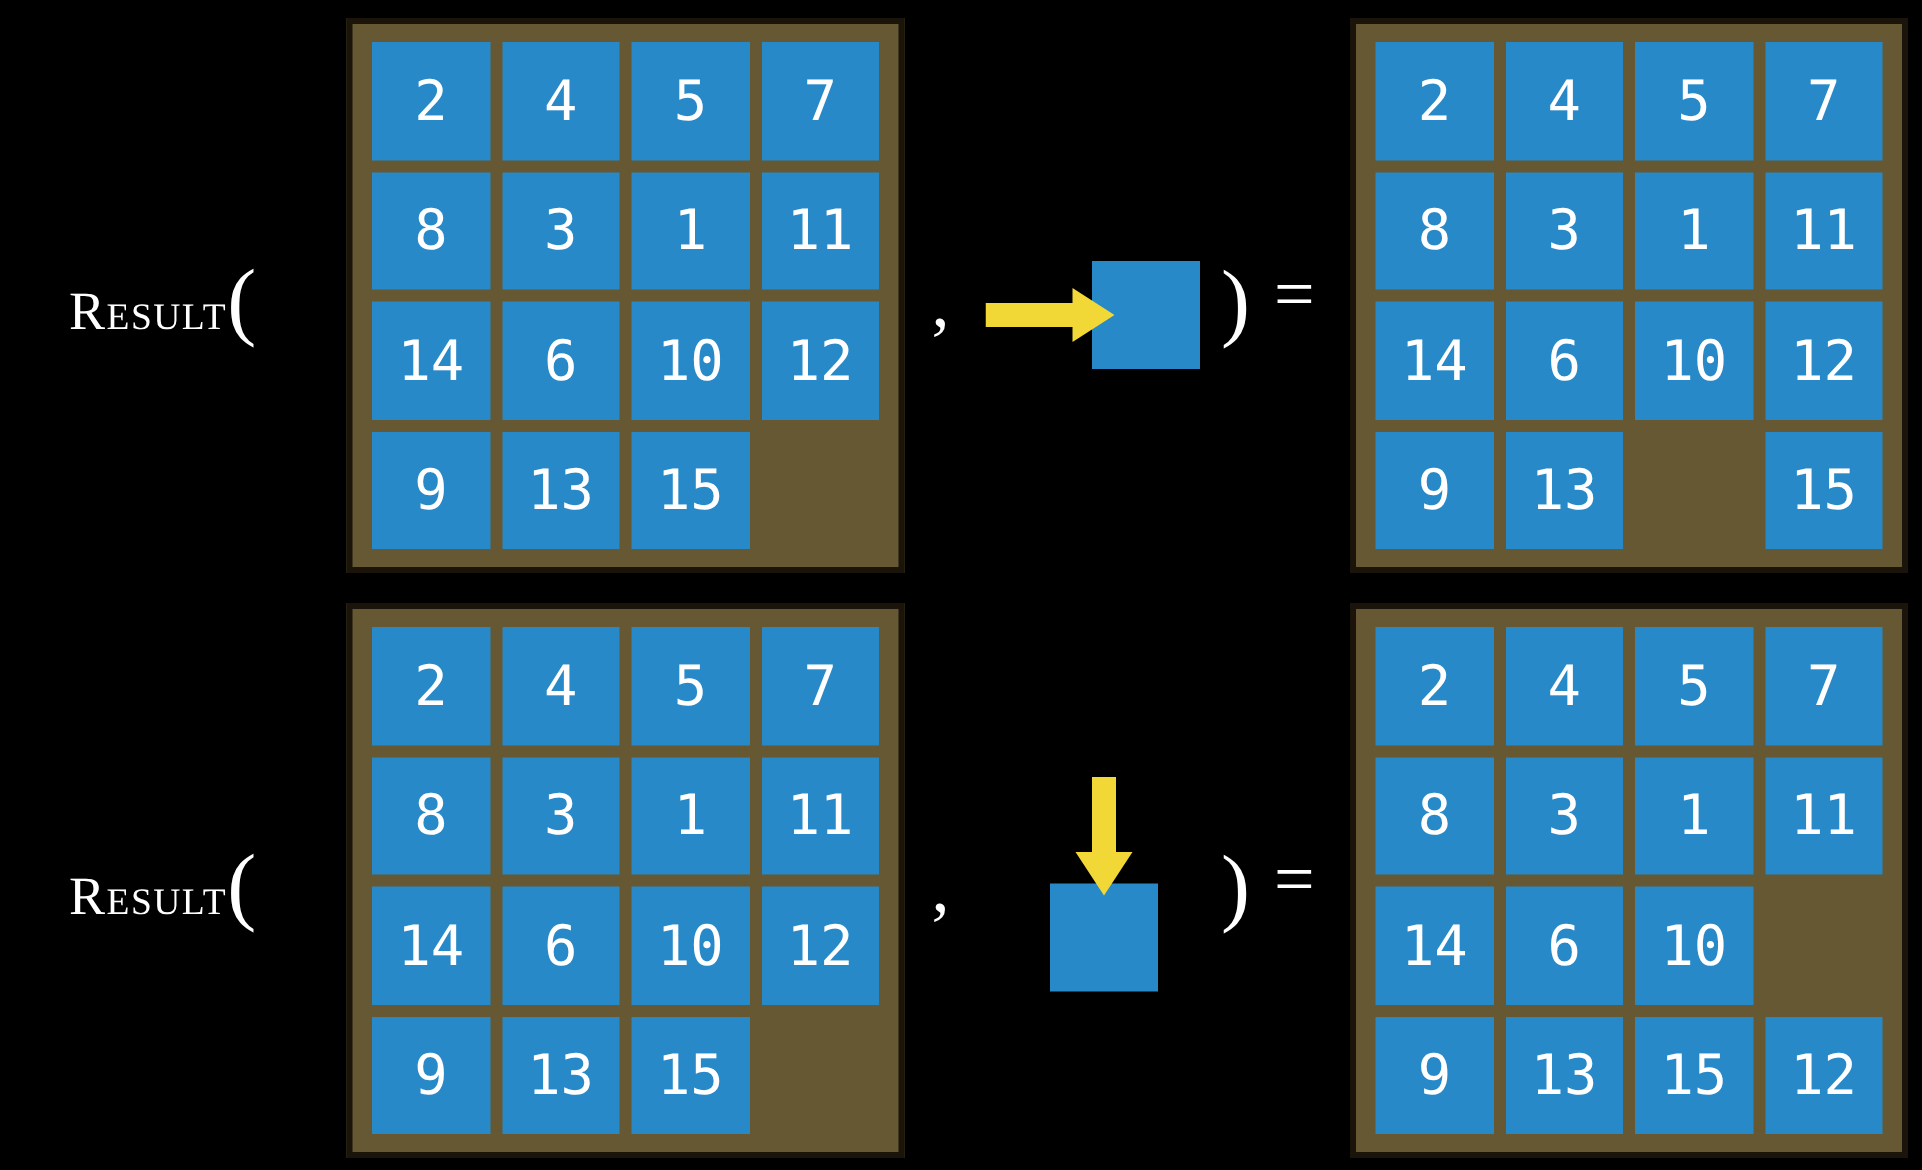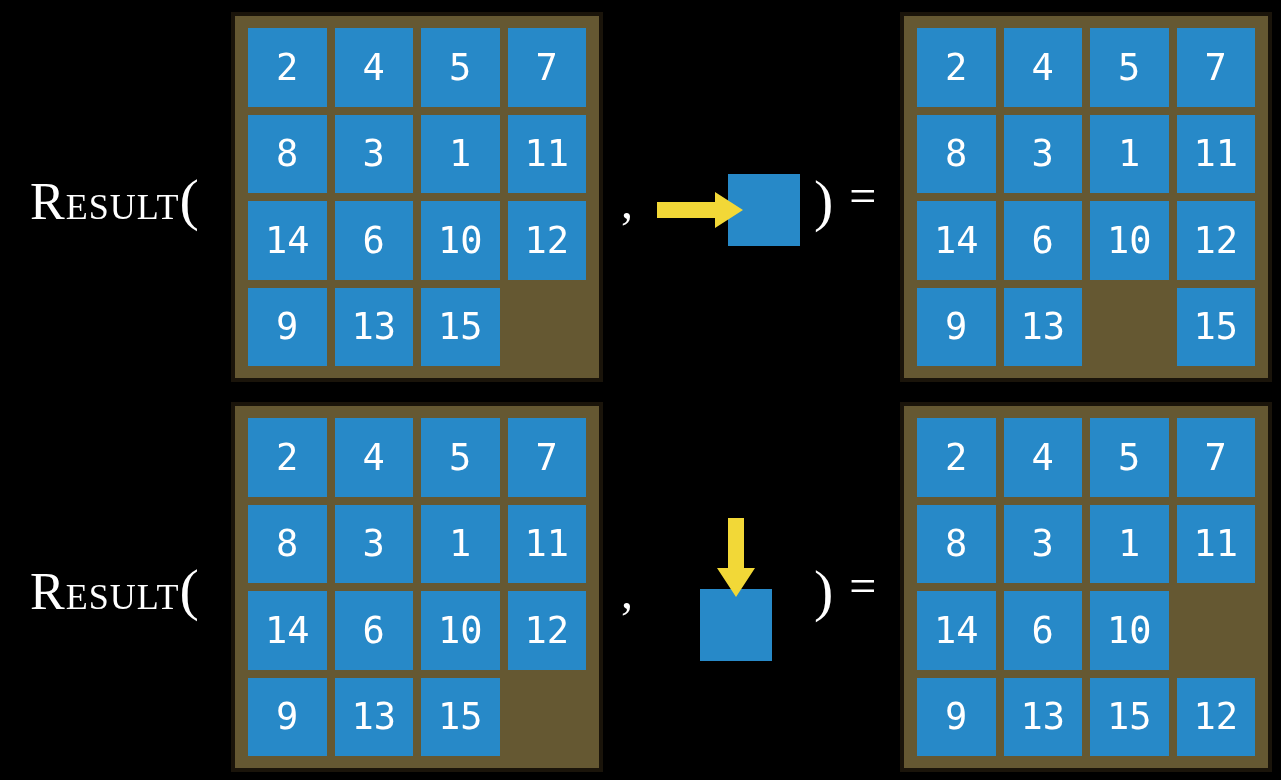--- a/index.html
+++ b/index.html
@@ -25,23 +25,24 @@
     left: 30px;
     display: flex;
     align-items: baseline;
     color: var(--text-white);
     white-space: nowrap;
   }
   .fn-label.r1 { top: 171px; }
   .fn-label.r2 { top: 561px; }
   .fn-name {
     font-variant: small-caps;
-    font-size: 52px;
+    font-size: 36px;
     line-height: 1;
     letter-spacing: 1px;
+    margin-left: 16px;
   }
   .paren {
     font-size: 58px;
     line-height: 1;
     font-weight: 400;
   }
 
   
   .board {
     position: absolute;

